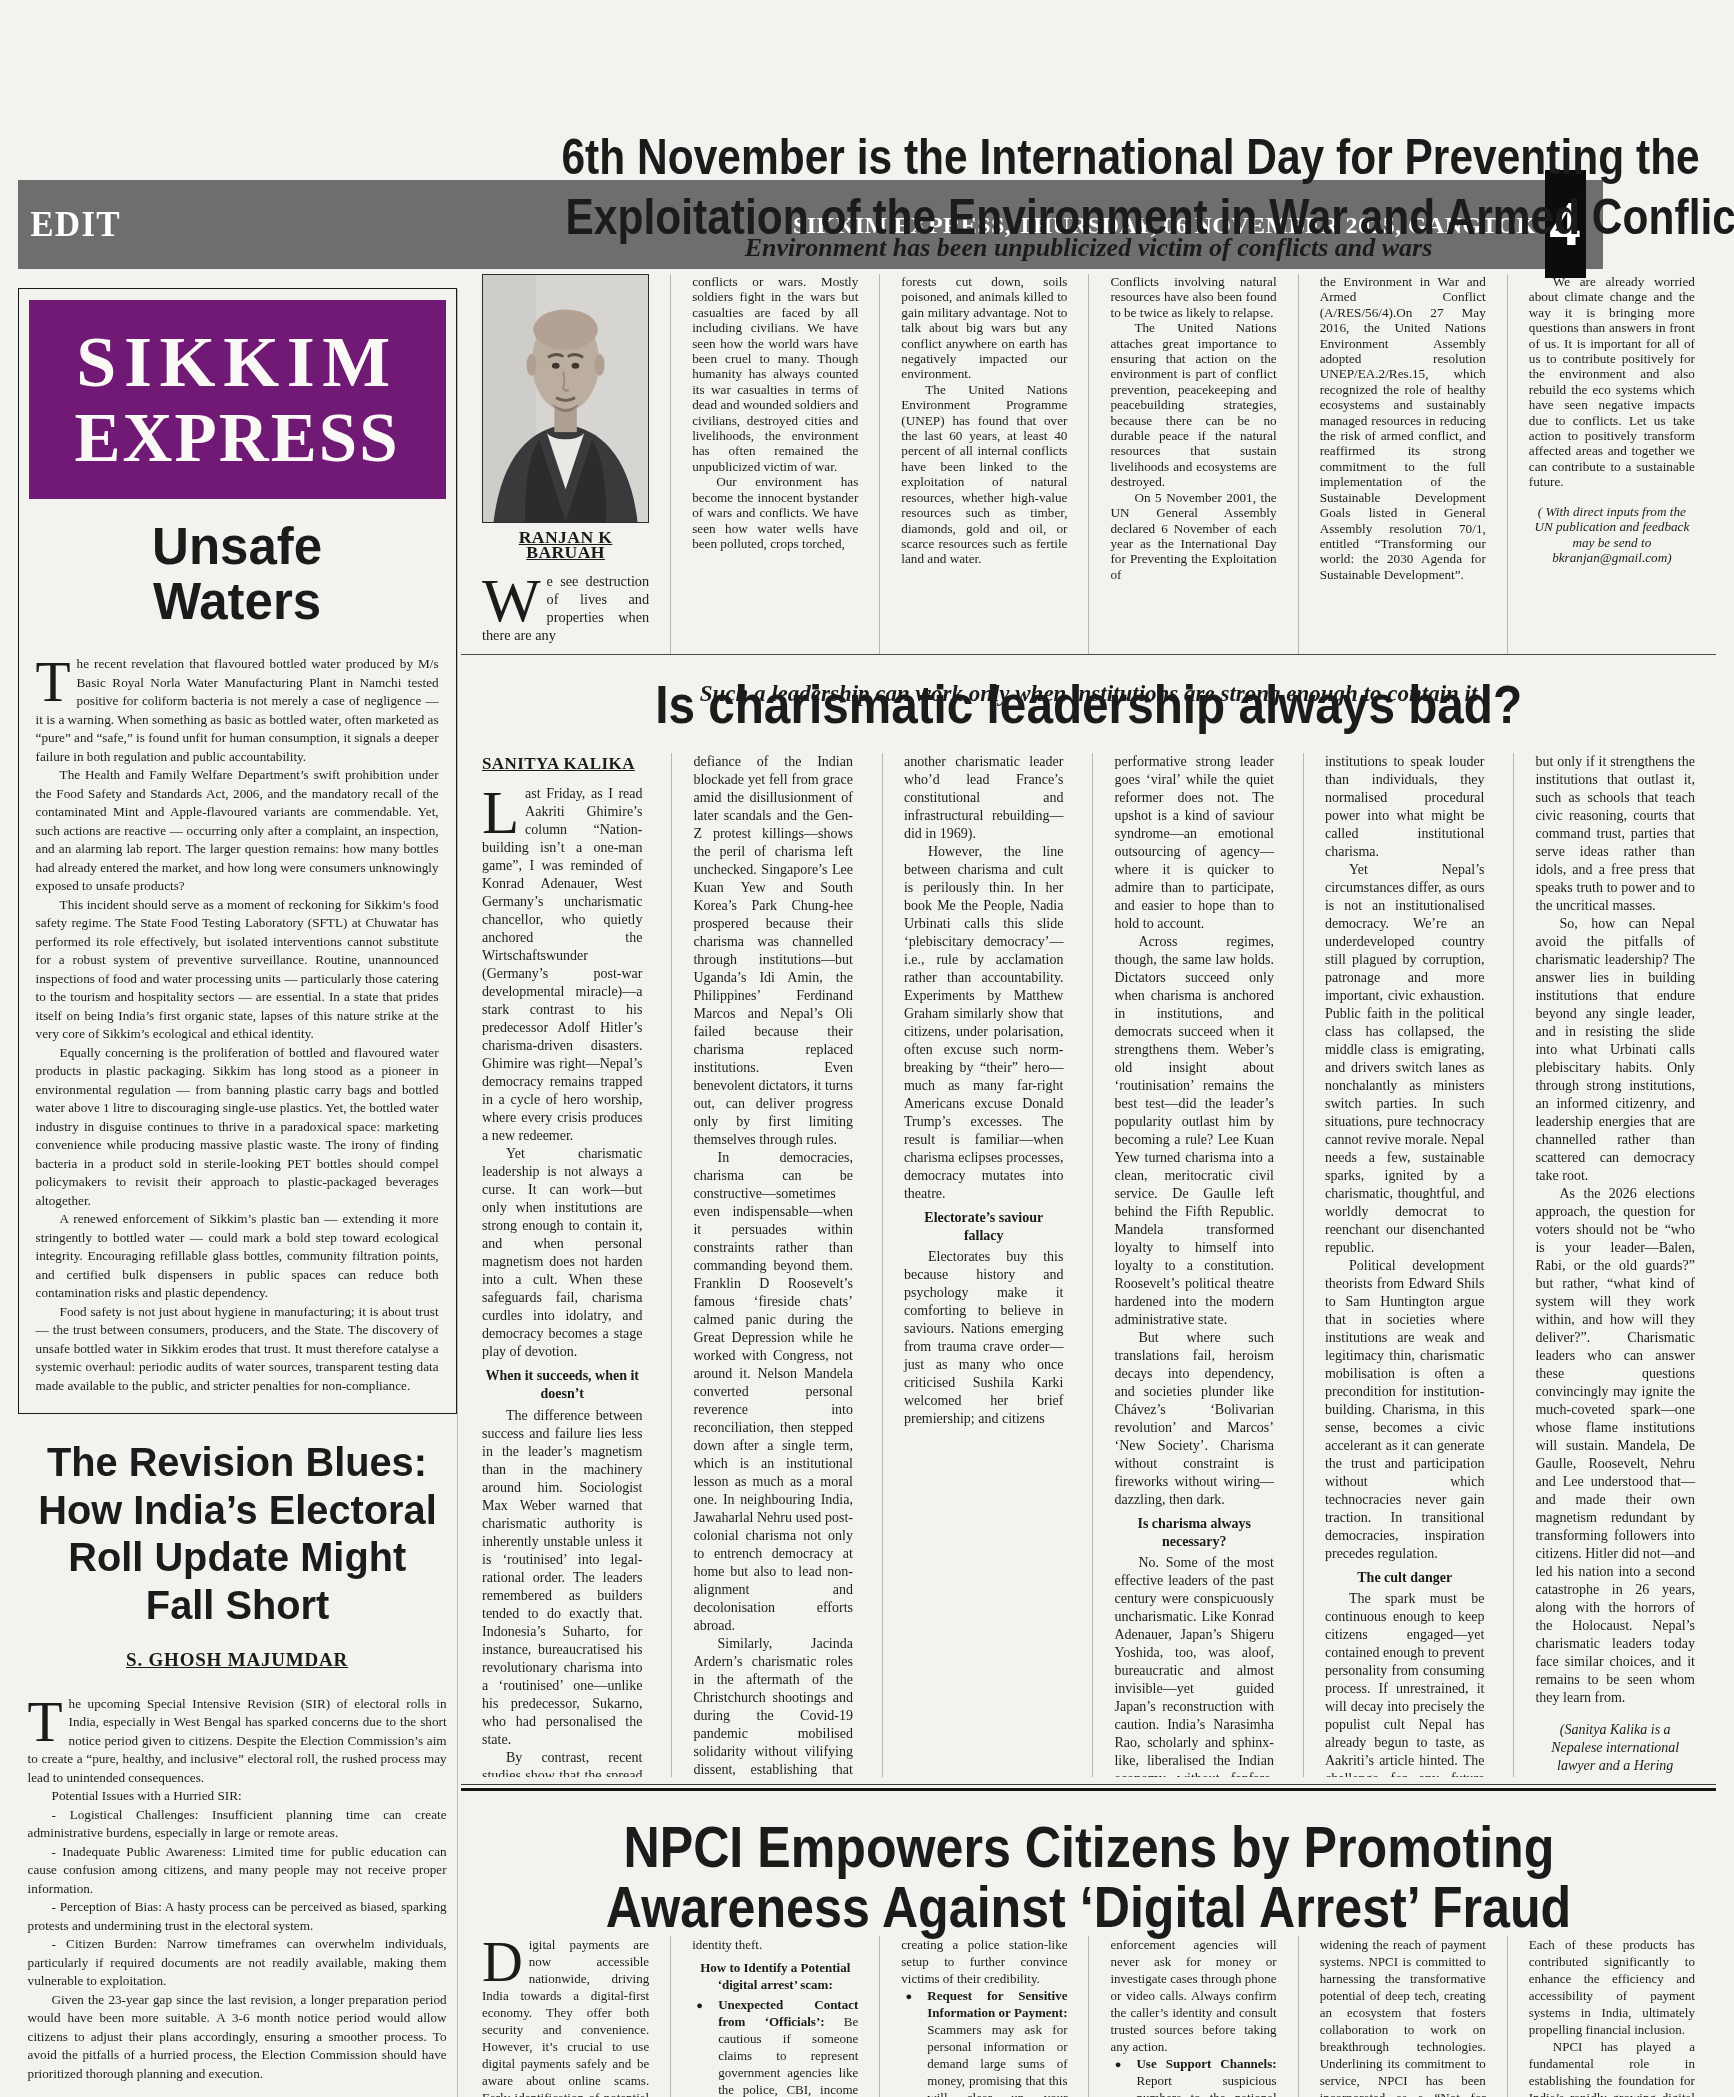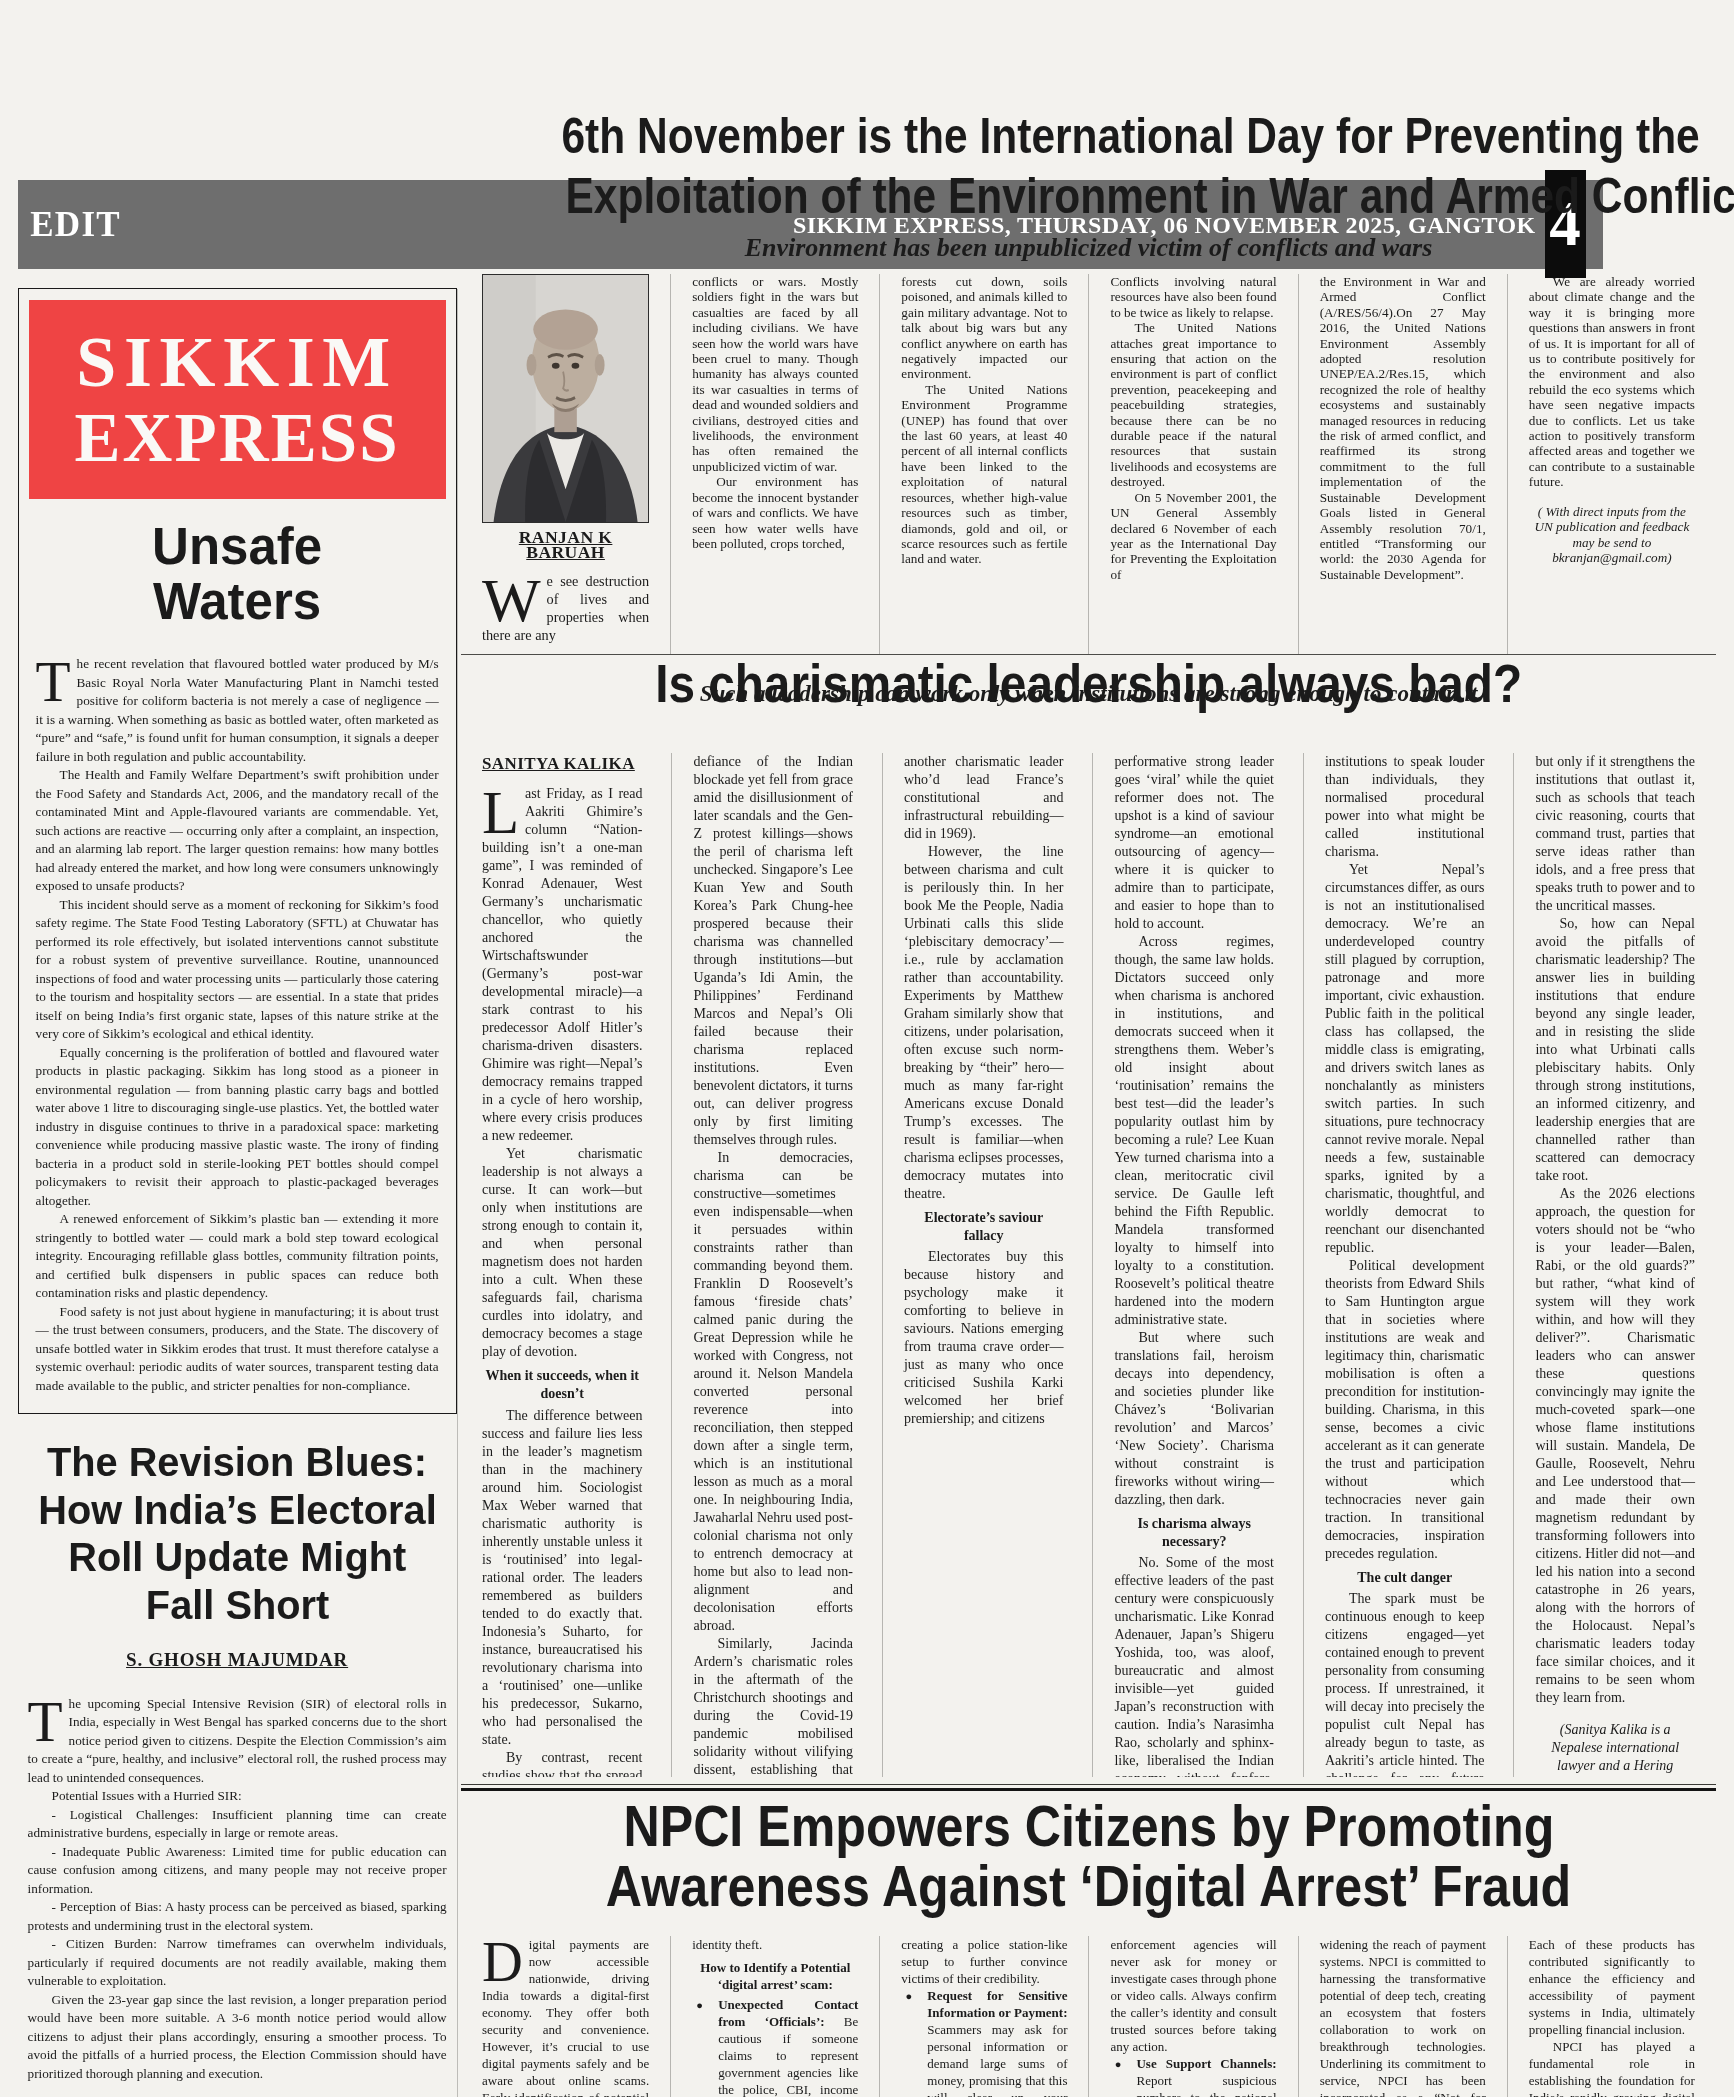--- a/index.html
+++ b/index.html
@@ -10,21 +10,21 @@
   .edit-label{position:absolute;left:12.6px;top:50%;transform:translateY(-50%);
         color:#ffffff;font-weight:bold;font-size:35px;letter-spacing:1.3px;}
   .issue-line{position:absolute;right:67px;top:50%;transform:translateY(-50%);
         color:#ffffff;font-weight:bold;font-size:24px;letter-spacing:0.4px;white-space:nowrap;}
   .pagebox{position:absolute;right:17px;top:-10px;width:41px;height:108px;background:#0c0c0c;
         color:#fff;display:flex;align-items:center;justify-content:center;
         font-weight:bold;font-size:63px;}
   
   .edbox{position:absolute;left:17.6px;top:288px;width:439px;height:1126px;
         border:1.3px solid #1a1a1a;box-sizing:border-box;overflow:hidden;}
-  .masthead{margin:11px 10px 0;height:199px;background:#ef4444;color:#faf9f6;
+  .masthead{margin:11px 10px 0;height:199px;background:#701a75;color:#faf9f6;
         display:flex;flex-direction:column;align-items:center;justify-content:center;gap:5.9px;}
   .m1{font-weight:bold;font-size:72px;letter-spacing:7.6px;line-height:1;}
   .m2{font-weight:bold;font-size:69px;letter-spacing:2.1px;line-height:1;}
   .ed-title{margin-top:21px;text-align:center;font-family:"Liberation Sans",sans-serif;
         font-weight:bold;font-size:51px;line-height:1.07;}
   .ed-body{margin:26px 17px 0;font-size:13.2px;line-height:18.5px;text-align:justify;}
   
   .para{margin:0;text-indent:24px;}
   .para.cont{text-indent:0;}
   .dropcap{float:left;font-size:4.35em;line-height:0.8;padding:4.2px 5.9px 0 0;font-weight:normal;}
@@ -38,21 +38,21 @@
   .revision{position:absolute;left:17.6px;top:1415px;width:439px;}
   .rev-title{margin-top:24px;text-align:center;font-family:"Liberation Sans",sans-serif;
         font-weight:bold;font-size:41px;line-height:1.16;}
   .rev-title .hl-line span{display:inline-block;transform:scaleX(0.97);transform-origin:center;}
   .rev-byline{margin-top:20px;text-align:center;font-weight:bold;font-size:19px;
         text-decoration:underline;letter-spacing:0.8px;}
   .rev-body{margin:23.5px 10px 0;font-size:13.2px;line-height:18.5px;text-align:justify;}
   
   .vsep{position:absolute;left:457px;top:289px;width:0.8px;height:2322px;background:#bdbcb8;}
   .headline{position:absolute;left:461px;width:1255px;text-align:center;
-        font-family:"Liberation Sans",sans-serif;font-weight:bold;}
+        font-family:"Liberation Sans",sans-serif;font-weight:bold;margin-top:21px;}
   .headline .hl-line span{display:inline-block;transform:scaleX(0.85);transform-origin:center;white-space:nowrap;}
   .env-head{top:107px;font-size:50px;line-height:1.19;}
   .env-sub{position:absolute;left:461px;top:233px;width:1255px;text-align:center;
         font-weight:bold;font-style:italic;font-size:26px;}
   .band{position:absolute;left:461px;width:1255px;display:flex;}
   .band .col{width:16.666%;box-sizing:border-box;padding:0 21px;overflow:hidden;}
   .band .col + .col{border-left:0.4px solid #b6b5b1;}
   .env-band{top:274px;height:381px;font-size:13.2px;line-height:15.4px;text-align:justify;}
   .photo{height:247px;border:0.8px solid #2d2d2d;background:#d8d6d2;}
   .photo svg{display:block;width:100%;height:100%;}

